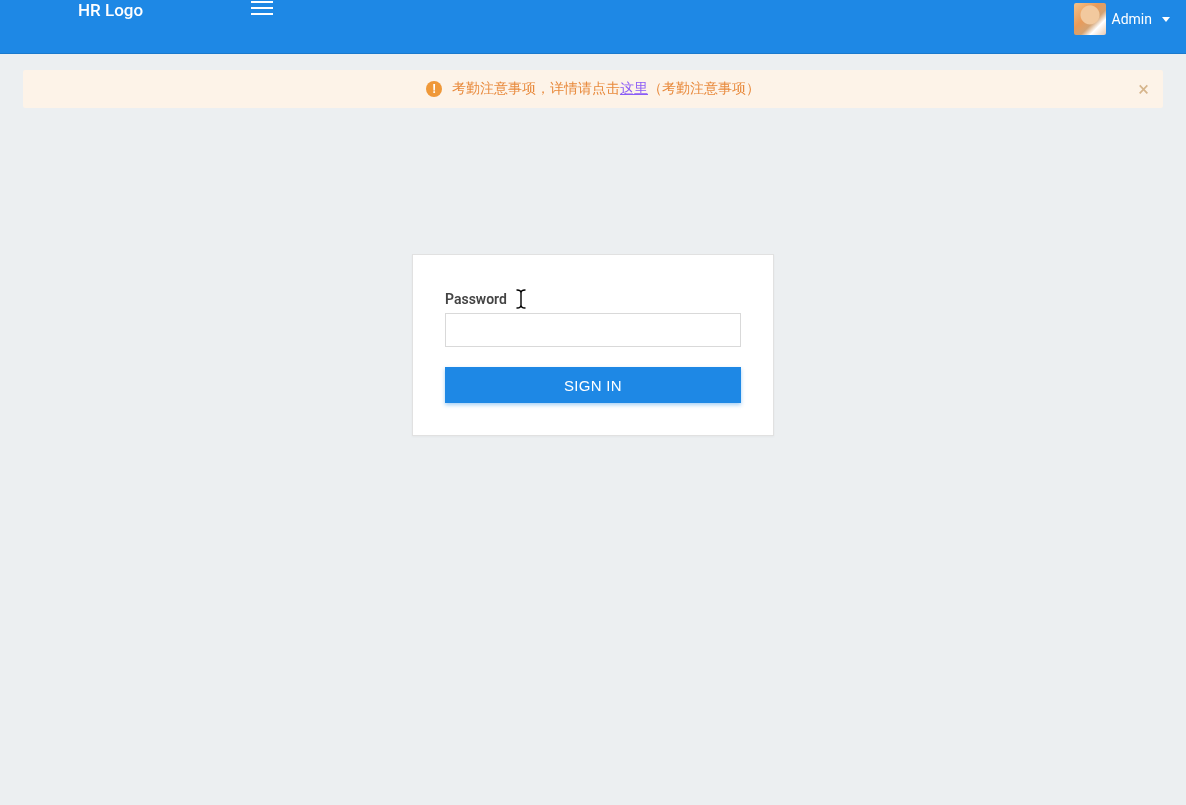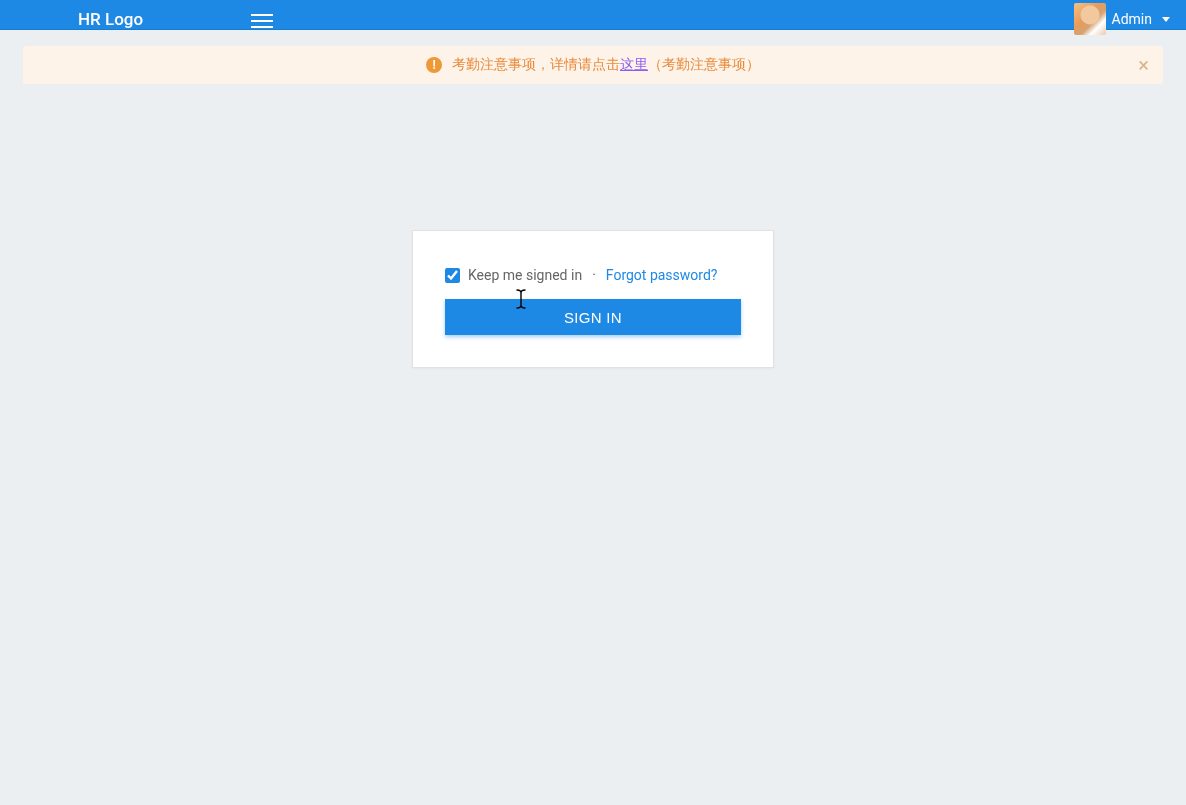--- a/index.html
+++ b/index.html
@@ -6,23 +6,23 @@
     body {
       font-family: -apple-system, BlinkMacSystemFont, "Segoe UI", Roboto, "Helvetica Neue", Arial, "Microsoft YaHei", sans-serif;
       background: #eceff1;
       width: 1186px;
       height: 805px;
       overflow: hidden;
       position: relative;
     }
     .navbar {
       background: #1e88e5;
-      height: 30px;
-      display: flex;
-      align-items: flex-end;
+      height: 54px;
+      display: flex;
+      align-items: flex-start;
       padding: 0 0 0 78px;
       color: #fff;
       position: relative;
       border-bottom: 1px solid rgba(0,0,0,0.1);
     }
     .navbar .brand {
       font-size: 17px;
       font-weight: 500;
       color: #fff;
       margin-right: 108px;
@@ -202,25 +202,23 @@
 <div class="alert">
   <span class="exclaim-icon">!</span>
   <span>
     <span>考勤注意事项，详情请点击</span><a>这里</a><span>（考勤注意事项）</span>
   </span>
   <span class="close">×</span>
 </div>
 
 <div class="center-wrap">
   <div class="card">
-    <div class="checkbox-row">
-      <input type="checkbox" checked="" style="">
-      <span>Keep me signed in</span>
-      <span class="sep">·</span>
-      <a>Forgot password?</a>
+    <div class="form-group">
+      <label>Password</label>
+      <input type="password" value="" style="">
     </div>
     <button class="signin-btn">SIGN IN</button>
   </div>
 </div>
 
 <svg class="cursor-text" style="left:512px; top:288px;" width="18" height="22" viewBox="0 0 18 22">
   <path d="M5 2 C7 2 9 3 9 5 C9 3 11 2 13 2 M9 5 L9 17 M5 20 C7 20 9 19 9 17 C9 19 11 20 13 20" stroke="#000" stroke-width="1.4" fill="none" stroke-linecap="round"></path>
 </svg>
 
 </body></html>

